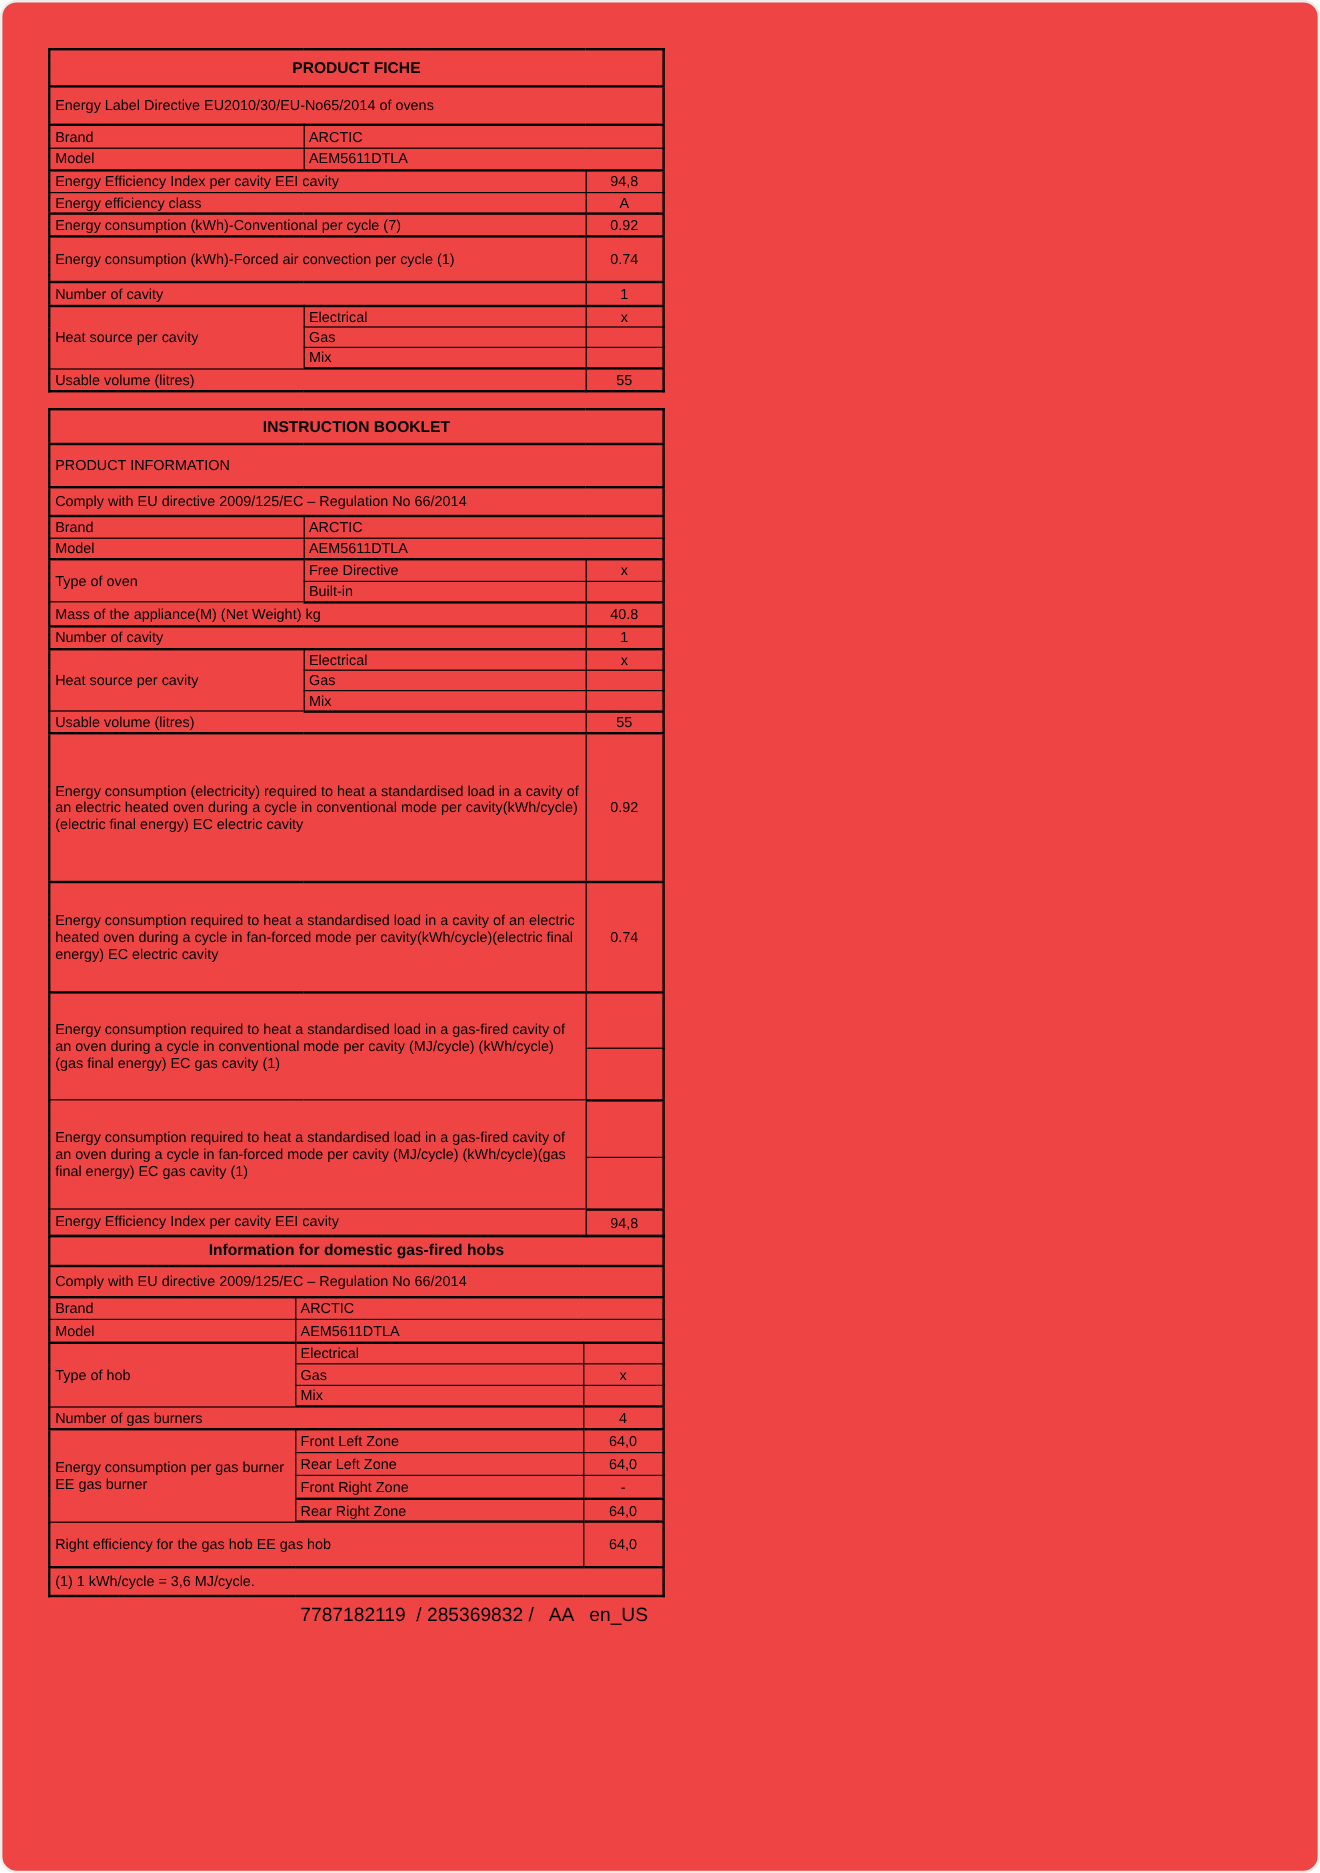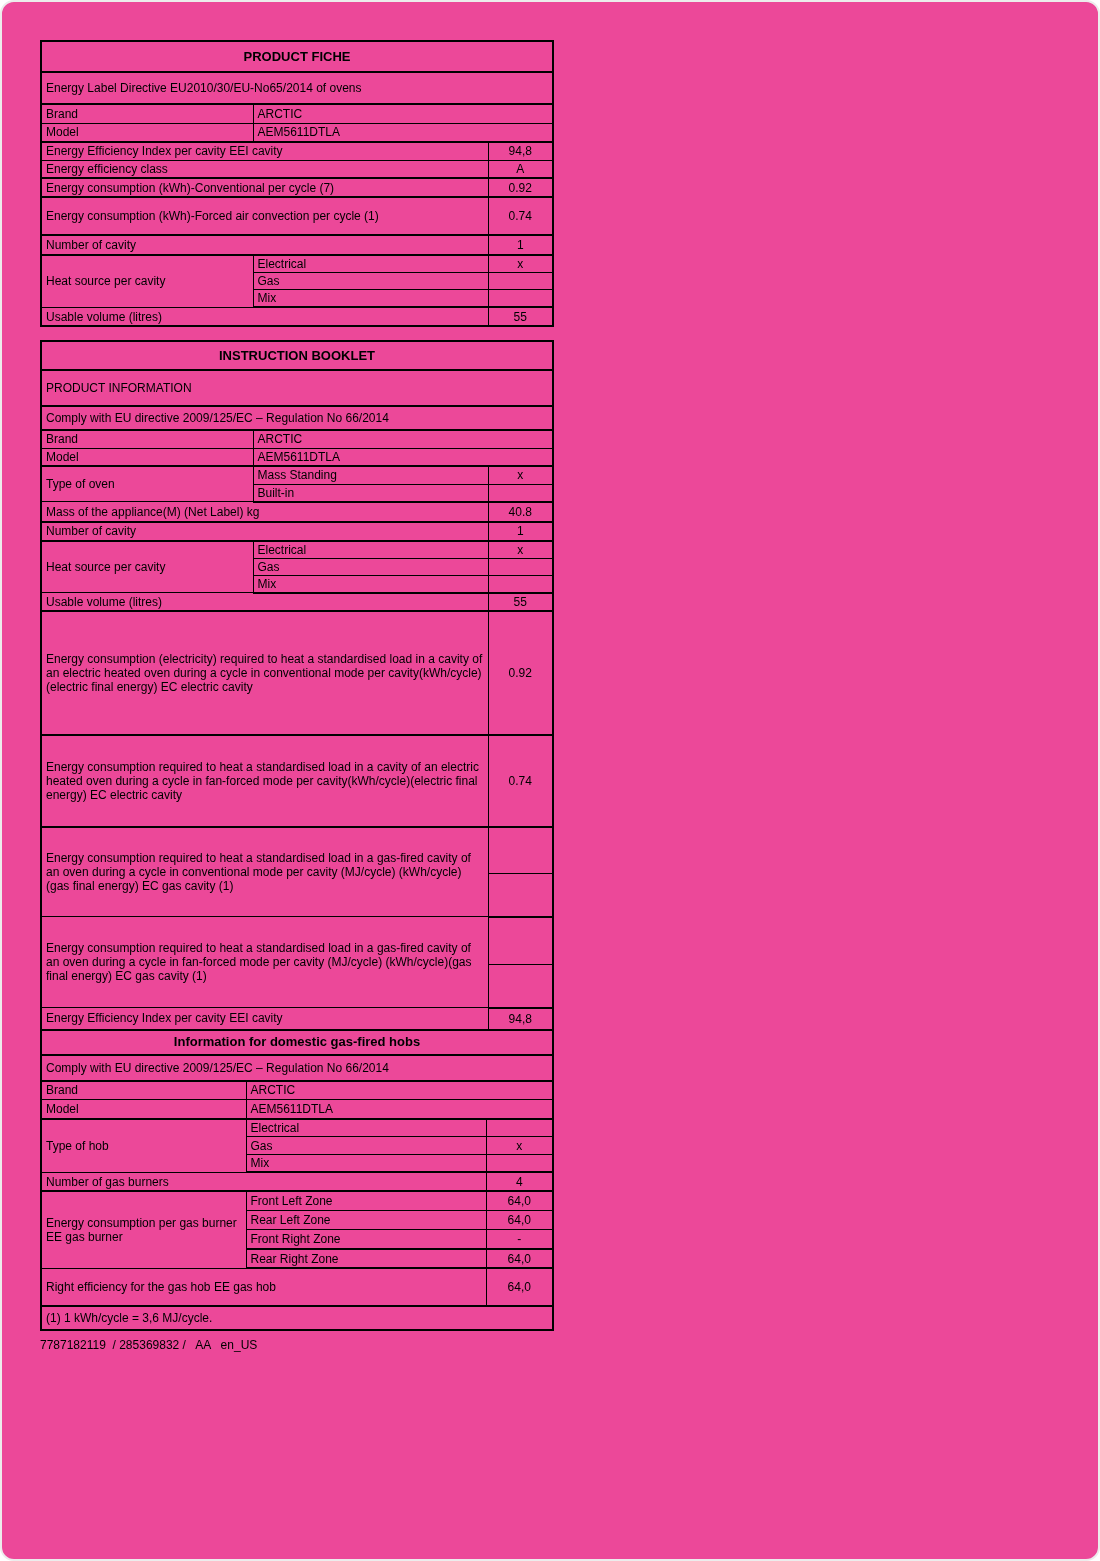--- a/index.html
+++ b/index.html
@@ -1,35 +1,35 @@
 <!DOCTYPE html>
 <html><head>
 <meta charset="utf-8">
 <style>
   html,body{margin:0;padding:0;background:#fff;}
   body{font-family:"Liberation Sans",sans-serif;color:#000;}
   .page{position:relative;width:1100px;height:1561px;box-sizing:border-box;
-        border:2px solid #ececec;border-radius:14px;background:#ec4899;overflow:hidden;}
+        border:2px solid #ececec;border-radius:14px;background:#ef4444;overflow:hidden;}
   .doc{position:absolute;left:38px;top:38px;width:514px;}
   table.tbl{border-collapse:collapse;table-layout:fixed;width:512px;
             border:2px solid #000;font-size:12px;}
   table.tbl td{border:1px solid #000;padding:1px 4px;vertical-align:middle;
                overflow:hidden;line-height:14px;}
   tr.tb > td{border-bottom-width:2px;}
   td.b2{border-bottom-width:2px;}
   td.l2{border-left-width:2px;}
   .center{text-align:left;}
   .val{text-align:center;padding:1px 2px;}
   .title{font-weight:bold;text-align:center;font-size:13px;}
   .para{vertical-align:top;padding:2px 5px 2px 4px;}
   .toplabel{vertical-align:top;padding-top:2px;}
   .t2{margin-top:13px;}
   .t3{margin-top:-2px;}
-  .footer{width:512px;box-sizing:border-box;margin-top:7px;font-size:12px;
-          text-align:left;padding-right:12px;white-space:pre;}
+  .footer{width:512px;box-sizing:border-box;margin-top:7px;font-size:16px;
+          text-align:right;padding-right:12px;white-space:pre;}
 </style>
 </head>
 <body>
 
 <div class="page">
   <div class="doc">
 
     <table class="tbl">
       <colgroup>
           <col style="width:212px">
@@ -110,29 +110,29 @@
       <tr style="height:18px">
         <td>Brand</td>
         <td colspan="2" class="center l2">ARCTIC</td>
       </tr>
       <tr style="height:18px" class="tb">
         <td>Model</td>
         <td colspan="2" class="center l2">AEM5611DTLA</td>
       </tr>
       <tr style="height:18px">
         <td rowspan="2" class="b2">Type of oven</td>
-        <td class="l2">Mass Standing</td>
+        <td class="l2">Free Directive</td>
         <td class="val l2">x</td>
       </tr>
       <tr style="height:17px" class="tb">
         <td class="l2">Built-in</td>
         <td class="val l2"></td>
       </tr>
       <tr style="height:20px" class="tb">
-        <td colspan="2">Mass of the appliance(M) (Net Label) kg</td>
+        <td colspan="2">Mass of the appliance(M) (Net Weight) kg</td>
         <td class="val l2">40.8</td>
       </tr>
       <tr style="height:19px" class="tb">
         <td colspan="2">Number of cavity</td>
         <td class="val l2">1</td>
       </tr>
       <tr style="height:17px">
         <td rowspan="3" class="b2">Heat source per cavity</td>
         <td class="l2">Electrical</td>
         <td class="val l2">x</td>

